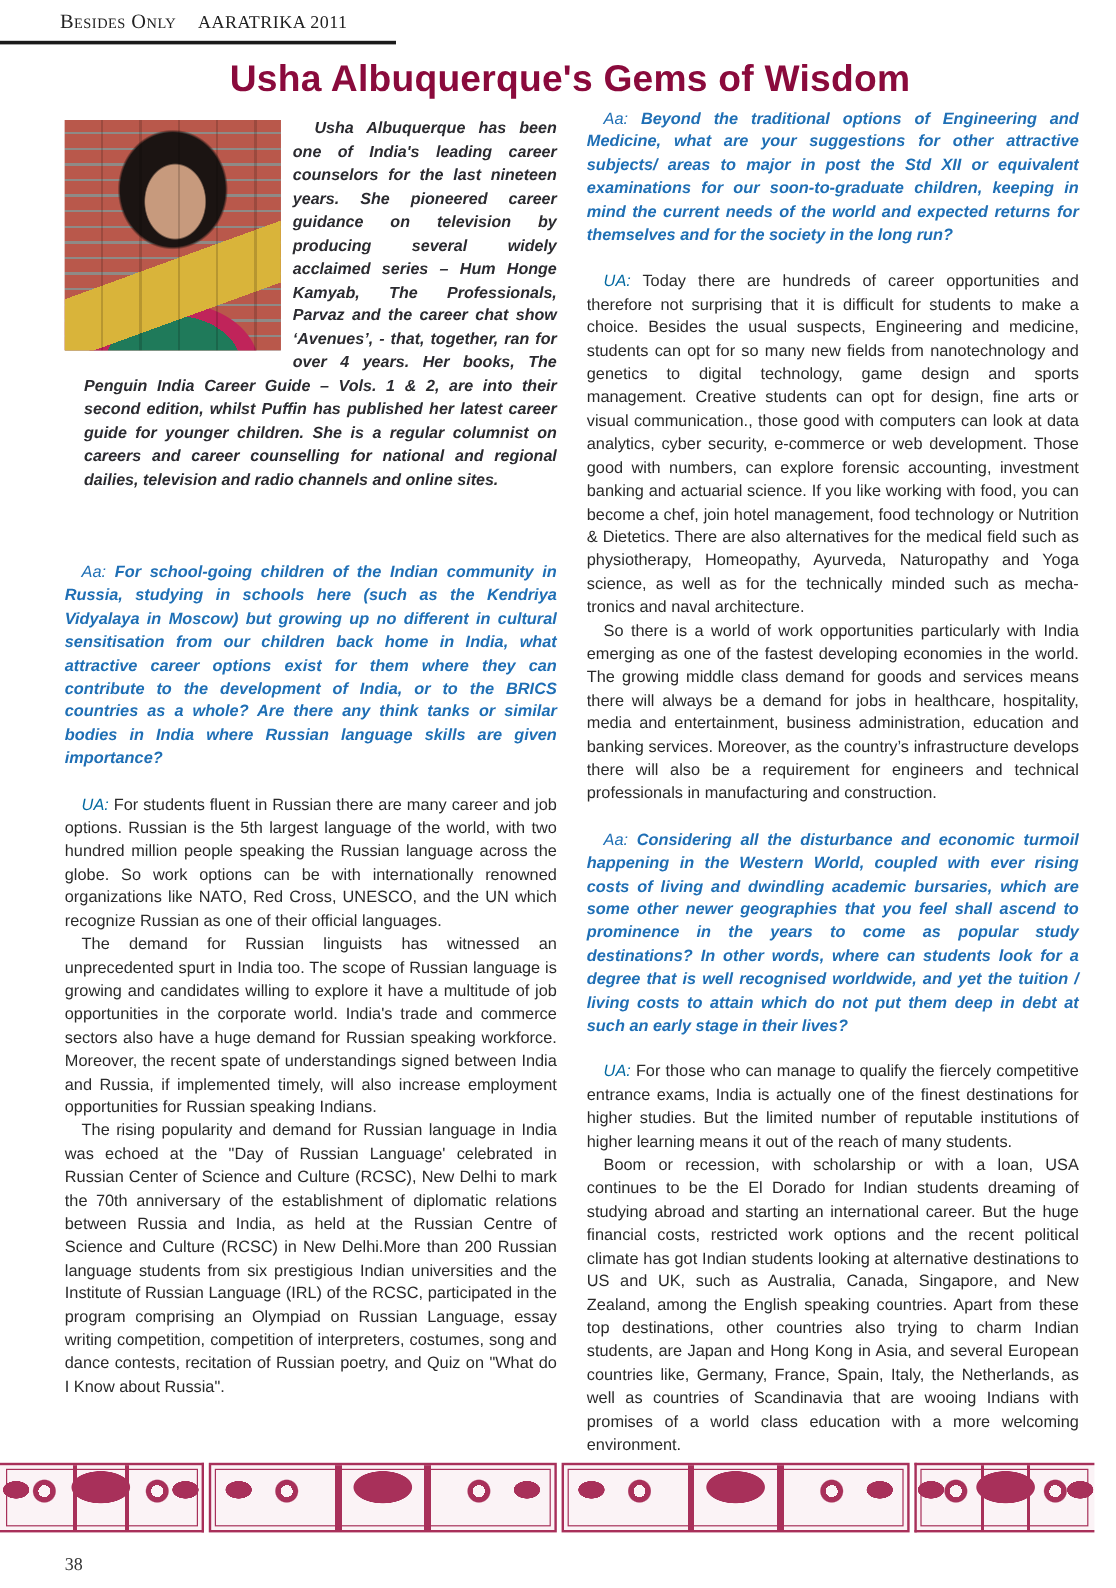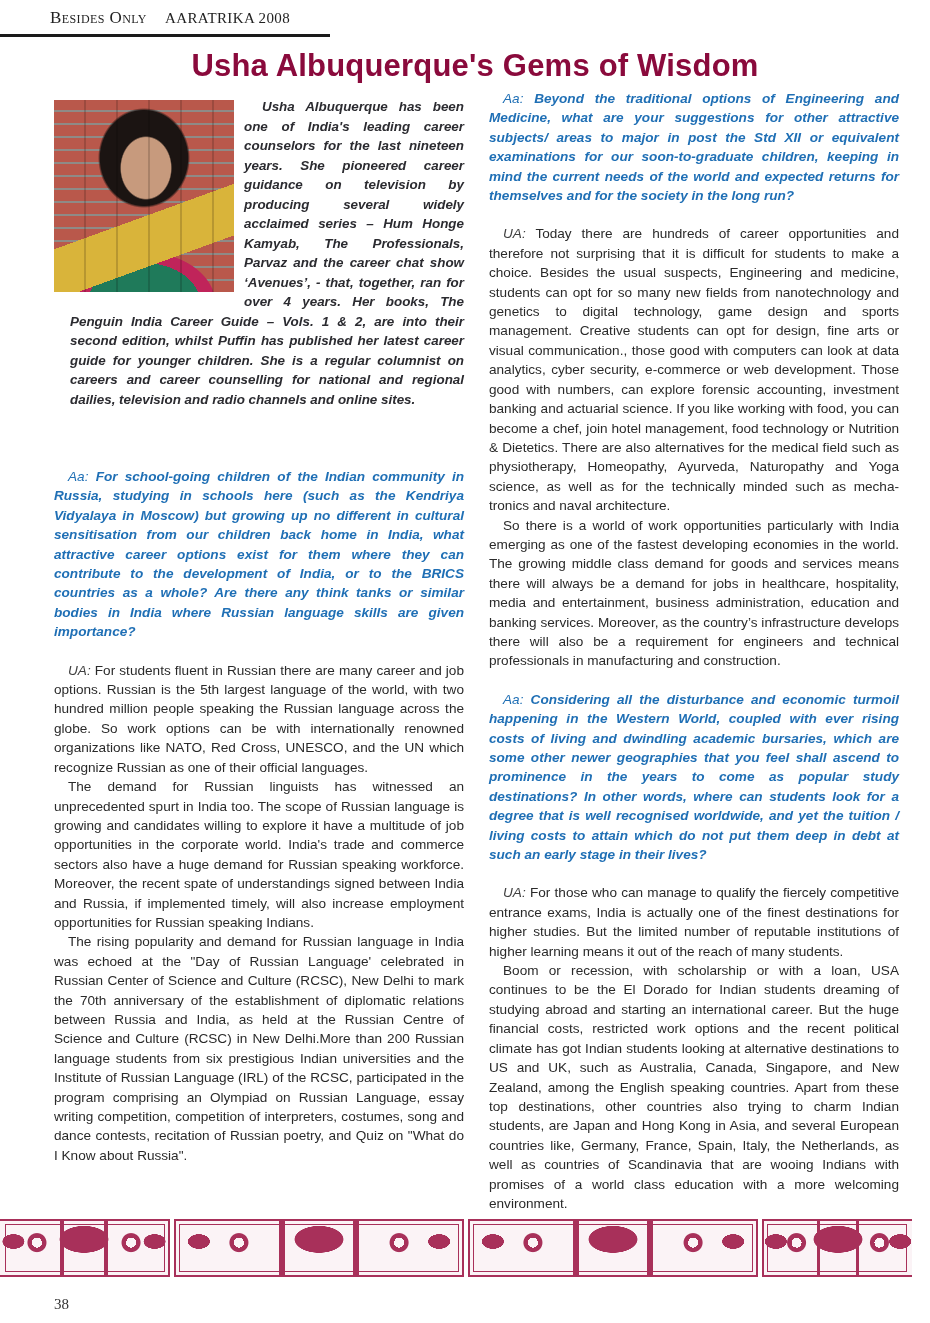--- a/index.html
+++ b/index.html
@@ -43,21 +43,21 @@
     content: ""; position: absolute; left: 0; top: 0; right: 0; bottom: 0;
     background: repeating-linear-gradient(90deg, transparent 0 30px, rgba(140,135,130,0.35) 30px 32px);
     mix-blend-mode: multiply;
   }
 
   .bio { font-style: italic; font-weight: bold; color: #2b2b30; font-size: 13.4px; line-height: 19.5px; }
   .bio p { text-indent: 18px; margin-left: 16px; }
 
   .q { color: #1f6fb5; font-style: italic; font-weight: bold; margin-top: 0; }
   .q .tag { font-weight: normal; }
-  .a .tag { color: #404040; font-style: italic; }
+  .a .tag { color: #0369a1; font-style: italic; }
   p.ind { text-indent: 14px; }
   .gap-lg { height: 58px; }
   .gap { height: 19px; }
 
   .ornament {
     position: absolute; left: 0; top: 1219px; width: 912px; height: 60px; display: flex; gap: 4px;
   }
   .orn-panel {
     flex: 0 0 auto; height: 58px; border: 2px solid #a8305a; outline: 1px solid #a8305a; outline-offset: -6px;
     background:
@@ -79,21 +79,21 @@
     position: absolute; left: 54px; top: 1296px;
     font-family: "Liberation Serif", serif; font-size: 15px; color: #333;
   }
 </style>
 </head>
 <body>
 
 <header class="running-head">
   <div class="rh-text">
     <span class="rh-section">Besides Only</span>
-    <span class="rh-mag">AARATRIKA 2008</span>
+    <span class="rh-mag">AARATRIKA 2011</span>
   </div>
 </header>
 
 <h1 class="title">Usha Albuquerque's Gems of Wisdom</h1>
 
 <section class="col col-left">
   <div class="photo" title="Portrait of Usha Albuquerque in a sari against a brick wall"></div>
   <div class="bio">
     <p>Usha Albuquerque has been one of India's leading career counselors for the last nineteen years. She pioneered career guidance on television by producing several widely acclaimed series – Hum Honge Kamyab, The Professionals, Parvaz and the career chat show ‘Avenues’, - that, together, ran for over 4 years. Her books, The Penguin India Career Guide – Vols. 1 &amp; 2, are into their second edition, whilst Puffin has published her latest career guide for younger children. She is a regular columnist on careers and career counselling for national and regional dailies, television and radio channels and online sites.</p>
   </div>

